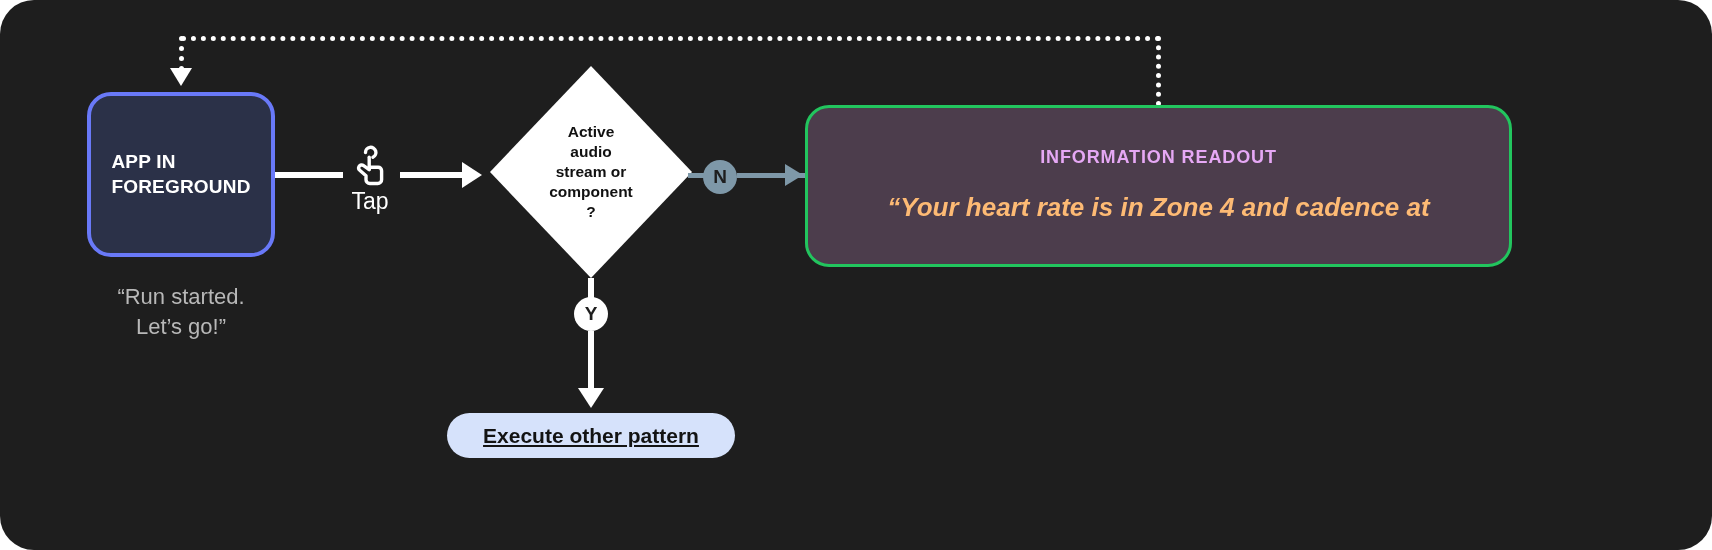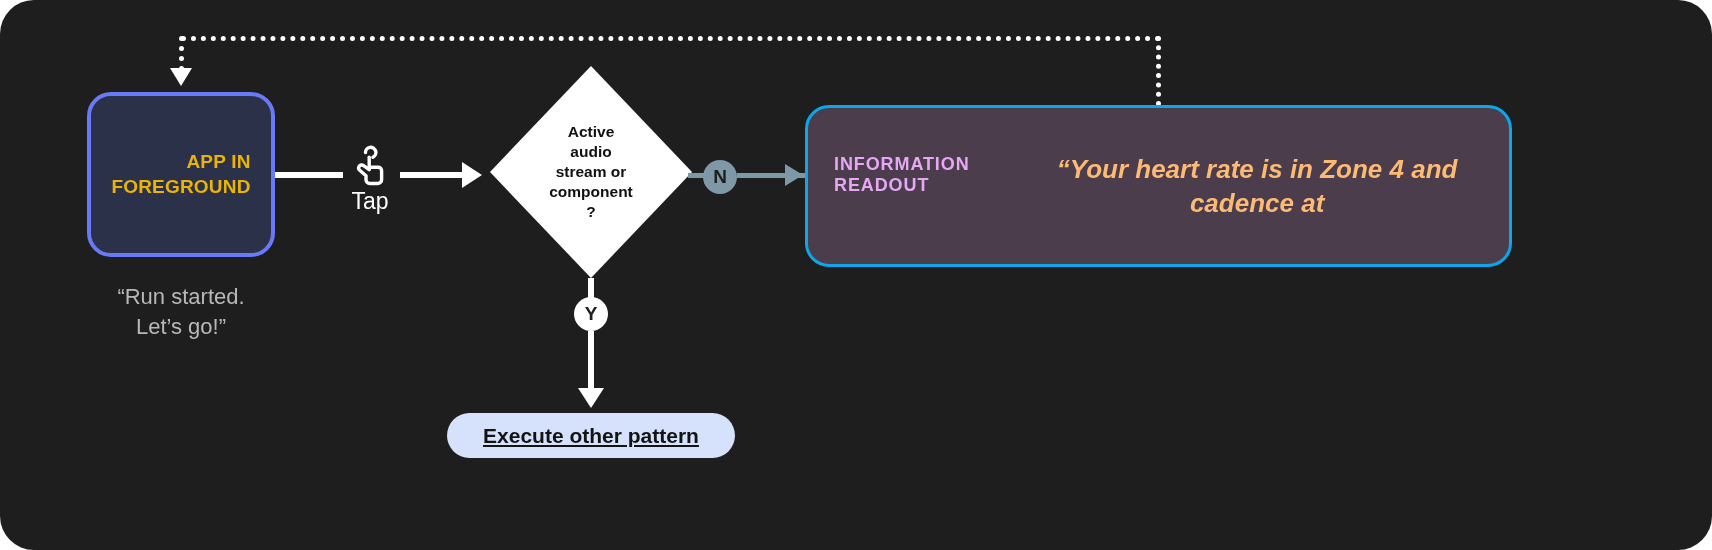--- a/index.html
+++ b/index.html
@@ -31,25 +31,25 @@
     height: 165px;
     box-sizing: border-box;
     background: #2b3148;
     border: 4px solid #6979f8;
     border-radius: 24px;
     display: flex;
     align-items: center;
     justify-content: center;
   }
   #app-node .node-label {
-    color: #eab308;
+    color: #ffffff;
     font-size: 19px;
     font-weight: bold;
     line-height: 1.28;
-    text-align: right;
+    text-align: left;
     letter-spacing: 0.2px;
   }
 
   #app-caption {
     position: absolute;
     left: 60px;
     top: 282px;
     width: 242px;
     text-align: center;
     color: #b8b8b8;
@@ -197,24 +197,24 @@
 
   
   #readout-node {
     position: absolute;
     left: 805px;
     top: 105px;
     width: 707px;
     height: 162px;
     box-sizing: border-box;
     background: #4c3d4c;
-    border: 3px solid #0ea5e9;
+    border: 3px solid #22c55e;
     border-radius: 24px;
     display: flex;
-    flex-direction: row;
+    flex-direction: column;
     align-items: center;
     justify-content: center;
     padding: 0 26px;
   }
   #readout-title {
     color: #e6a8f5;
     font-size: 18px;
     font-weight: bold;
     letter-spacing: 0.9px;
     margin-bottom: 22px;

